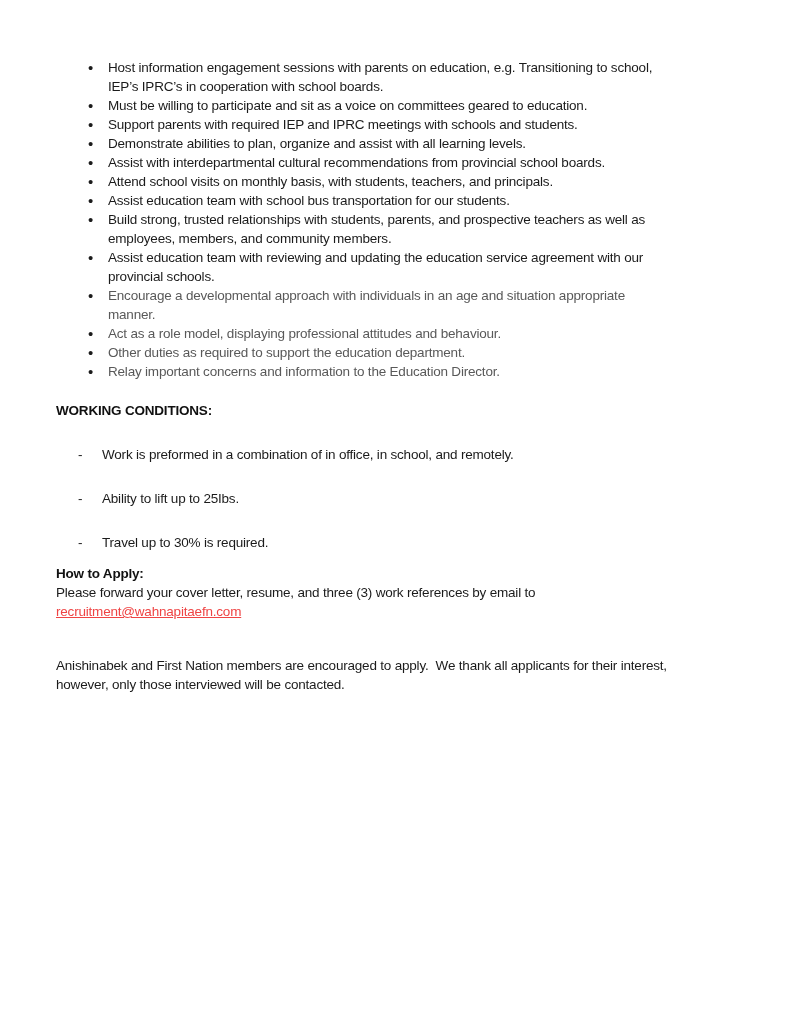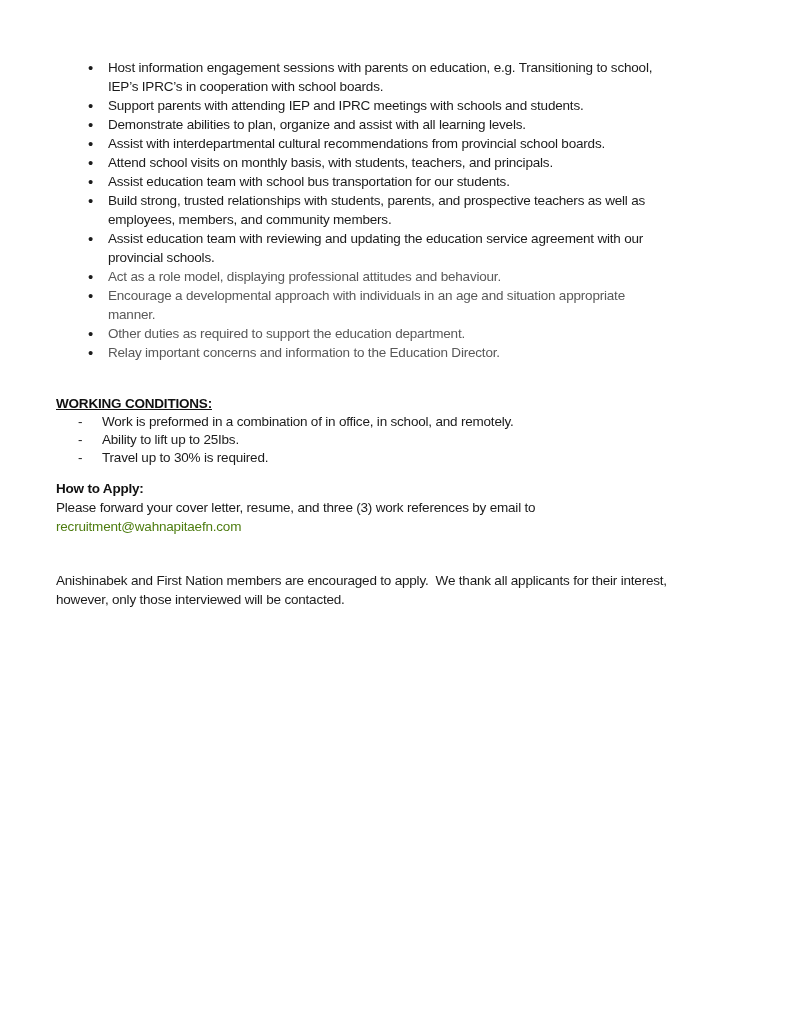--- a/index.html
+++ b/index.html
@@ -50,82 +50,85 @@
   
   ul.dash-list {
     list-style: none;
     margin: 0;
     padding: 0;
   }
   ul.dash-list li {
     position: relative;
     padding-left: 46px;
     line-height: 18px;
+    margin-top: 26px;
   }
   ul.dash-list li::before {
     content: "-";
     position: absolute;
     left: 22px;
     top: 0;
     color: #1b1b1b;
   }
 
   .section-heading {
     font-weight: bold;
     color: #111111;
     margin: 0;
     font-size: 13.5px;
     line-height: 19px;
   }
-  .wc-heading { margin-top: 32px; text-decoration: underline; }
+  .wc-heading { margin-top: 20px; }
   .apply-heading { margin-top: 12px; }
 
   p.body-text {
     margin: 0;
   }
   p.closing-text {
     margin: 35px 0 0 0;
     max-width: 690px;
   }
   a.email-link {
-    color: #4d7c0f;
+    color: #ef4444;
+    text-decoration: underline;
     cursor: pointer;
     margin-top: 12px;
   }
 </style>
 </head>
 <body>
 
 <div class="page">
 
   <ul class="duties-list">
 
       <li>Host information engagement sessions with parents on education, e.g. Transitioning to school, IEP’s IPRC’s in cooperation with school boards.</li>
 
+      <li>Must be willing to participate and sit as a voice on committees geared to education.</li>
 
-      <li>Support parents with attending IEP and IPRC meetings with schools and students.</li>
+      <li>Support parents with required IEP and IPRC meetings with schools and students.</li>
 
       <li>Demonstrate abilities to plan, organize and assist with all learning levels.</li>
 
       <li>Assist with interdepartmental cultural recommendations from provincial school boards.</li>
 
       <li>Attend school visits on monthly basis, with students, teachers, and principals.</li>
 
 
       <li>Assist education team with school bus transportation for our students.</li>
 
       <li>Build strong, trusted relationships with students, parents, and prospective teachers as well as employees, members, and community members.</li>
 
 
       <li>Assist education team with reviewing and updating the education service agreement with our provincial schools.</li>
 
 
+      <li class="muted">Encourage a developmental approach with individuals in an age and situation appropriate manner.</li>
+
       <li class="muted">Act as a role model, displaying professional attitudes and behaviour.</li>
-
-      <li class="muted">Encourage a developmental approach with individuals in an age and situation appropriate manner.</li>
 
       <li class="muted">Other duties as required to support the education department.</li>
 
       <li class="muted">Relay important concerns and information to the Education Director.</li>
     </ul>
 
   <p class="section-heading wc-heading">WORKING CONDITIONS:</p>
 
   <ul class="dash-list">
 

